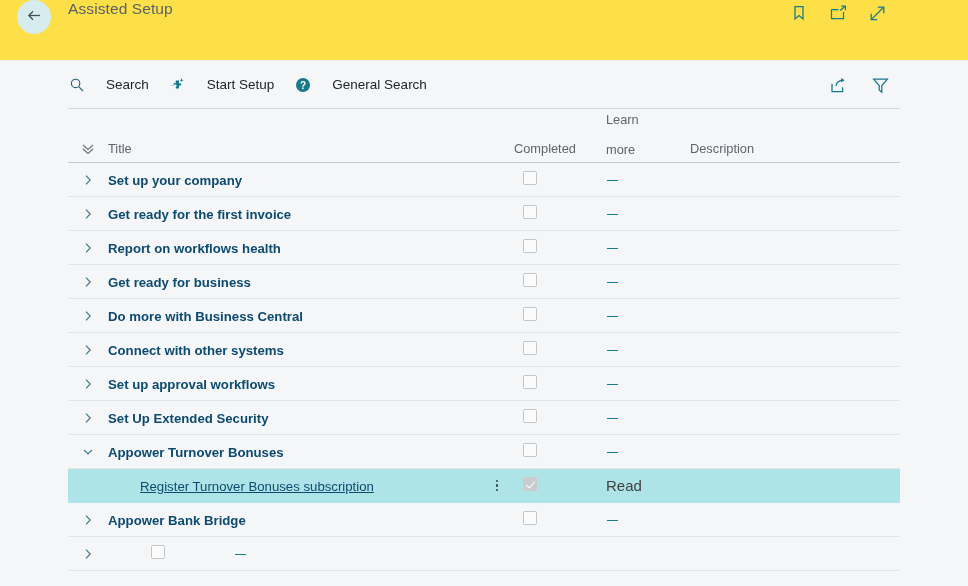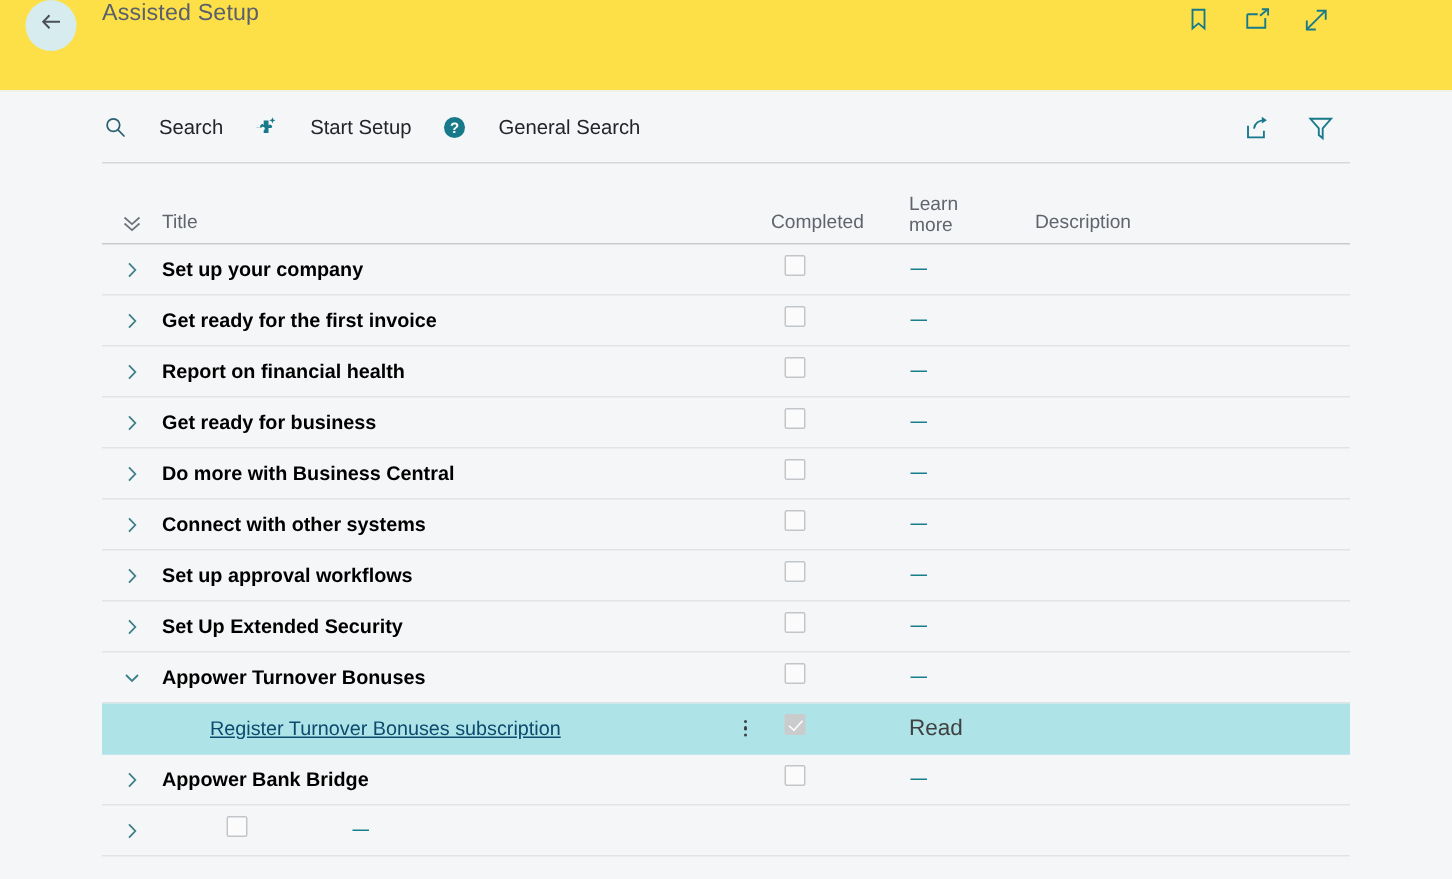--- a/index.html
+++ b/index.html
@@ -103,37 +103,37 @@
   .col-dots    { width: 34px; flex: 0 0 34px; display:flex; align-items:center; justify-content:center; }
   .col-done    { width: 92px; flex: 0 0 92px; }
   .col-learn   { width: 84px; flex: 0 0 84px; }
   .col-desc    { width: 210px; flex: 0 0 210px; }
 
   .head-label {
     font-size: 12.8px;
     color: #60646d;
     line-height: 14px;
   }
-  .head-label.two-line { max-width: 46px; }
+  .head-label.two-line { max-width: 46px; margin-top: 16px; }
 
   .grid-row {
     display: flex;
     align-items: center;
     height: 34px;
     border-bottom: 1px solid #e1e3e5;
     position: relative;
   }
   .grid-row.selected {
     background: #aee4e8;
     border-bottom-color: #aee4e8;
   }
   .row-title {
     font-size: 13.2px;
     font-weight: bold;
-    color: #000000;
+    color: #0c4a6e;
     white-space: nowrap;
   }
   .row-title.child {
     font-weight: normal;
     color: #0c4a6e;
     text-decoration: underline;
     padding-left: 32px;
     cursor: pointer;
   }
   .chevron { cursor: pointer; display:flex; align-items:center; justify-content:center; width: 16px; height: 16px; }
@@ -322,21 +322,21 @@
         <div class="col-desc"><span class="learn-text" style="color: rgb(33, 36, 42);"></span></div>
       </div>
       <div class="grid-row">
         <div class="col-expand">
           <span class="chevron">
             <svg width="14" height="14" viewBox="0 0 14 14">
               <path d="M5 2.6 L9.2 7 L5 11.4" fill="none" stroke="#3d7f86" stroke-width="1.2"></path>
             </svg>
           </span>
         </div>
-        <div class="col-title"><span class="row-title">Report on financial health</span></div>
+        <div class="col-title"><span class="row-title">Report on workflows health</span></div>
         <div class="col-dots"></div>
         <div class="col-done"><span class="checkbox"></span></div>
         <div class="col-learn"><span class="learn-dash"></span></div>
         <div class="col-desc"><span class="learn-text" style="color: rgb(33, 36, 42);"></span></div>
       </div>
       <div class="grid-row">
         <div class="col-expand">
           <span class="chevron">
             <svg width="14" height="14" viewBox="0 0 14 14">
               <path d="M5 2.6 L9.2 7 L5 11.4" fill="none" stroke="#3d7f86" stroke-width="1.2"></path>

